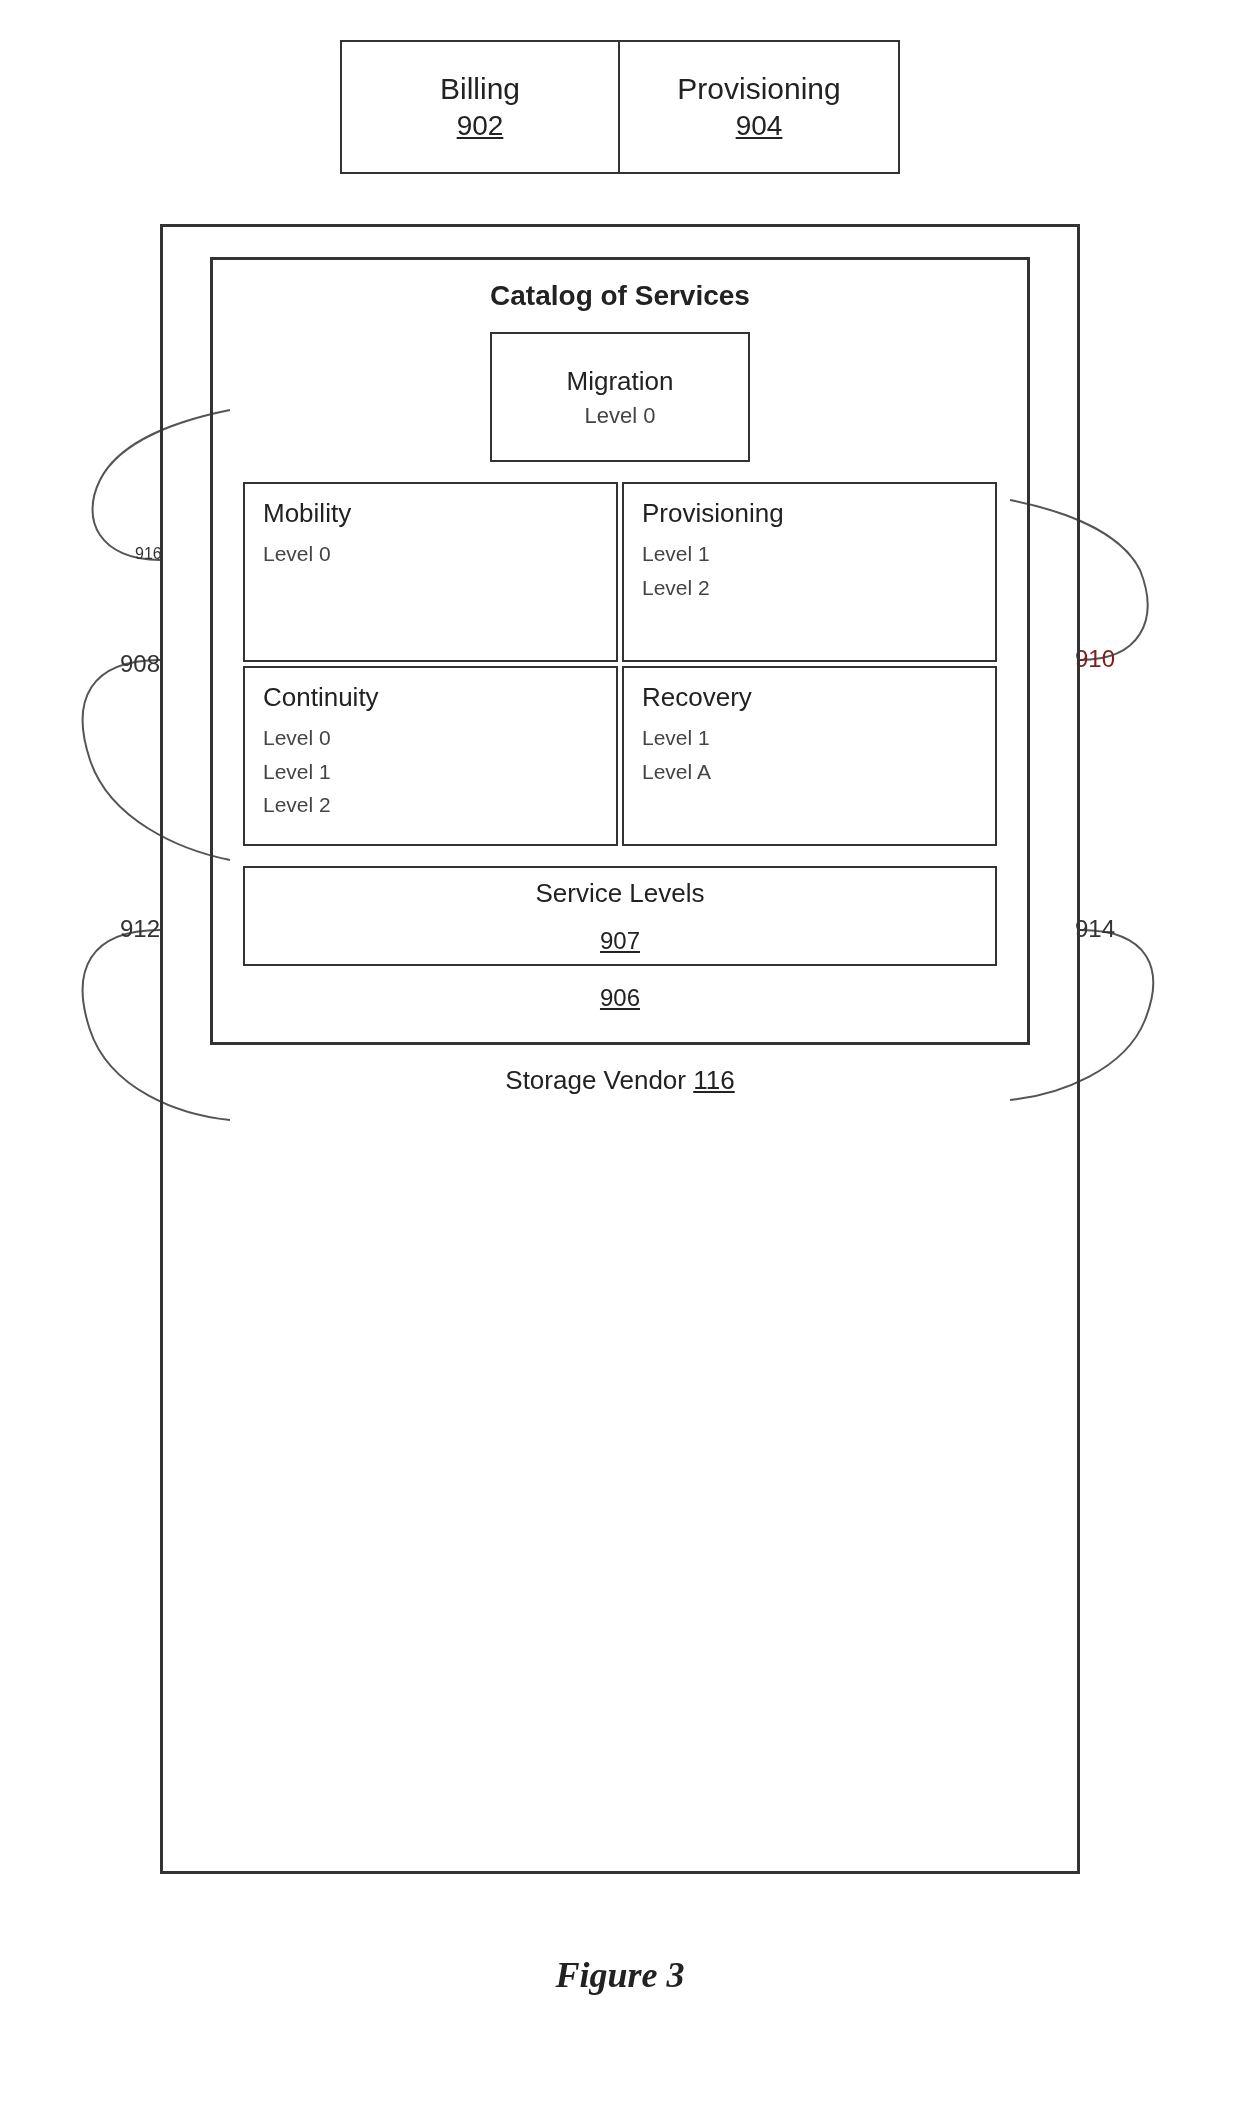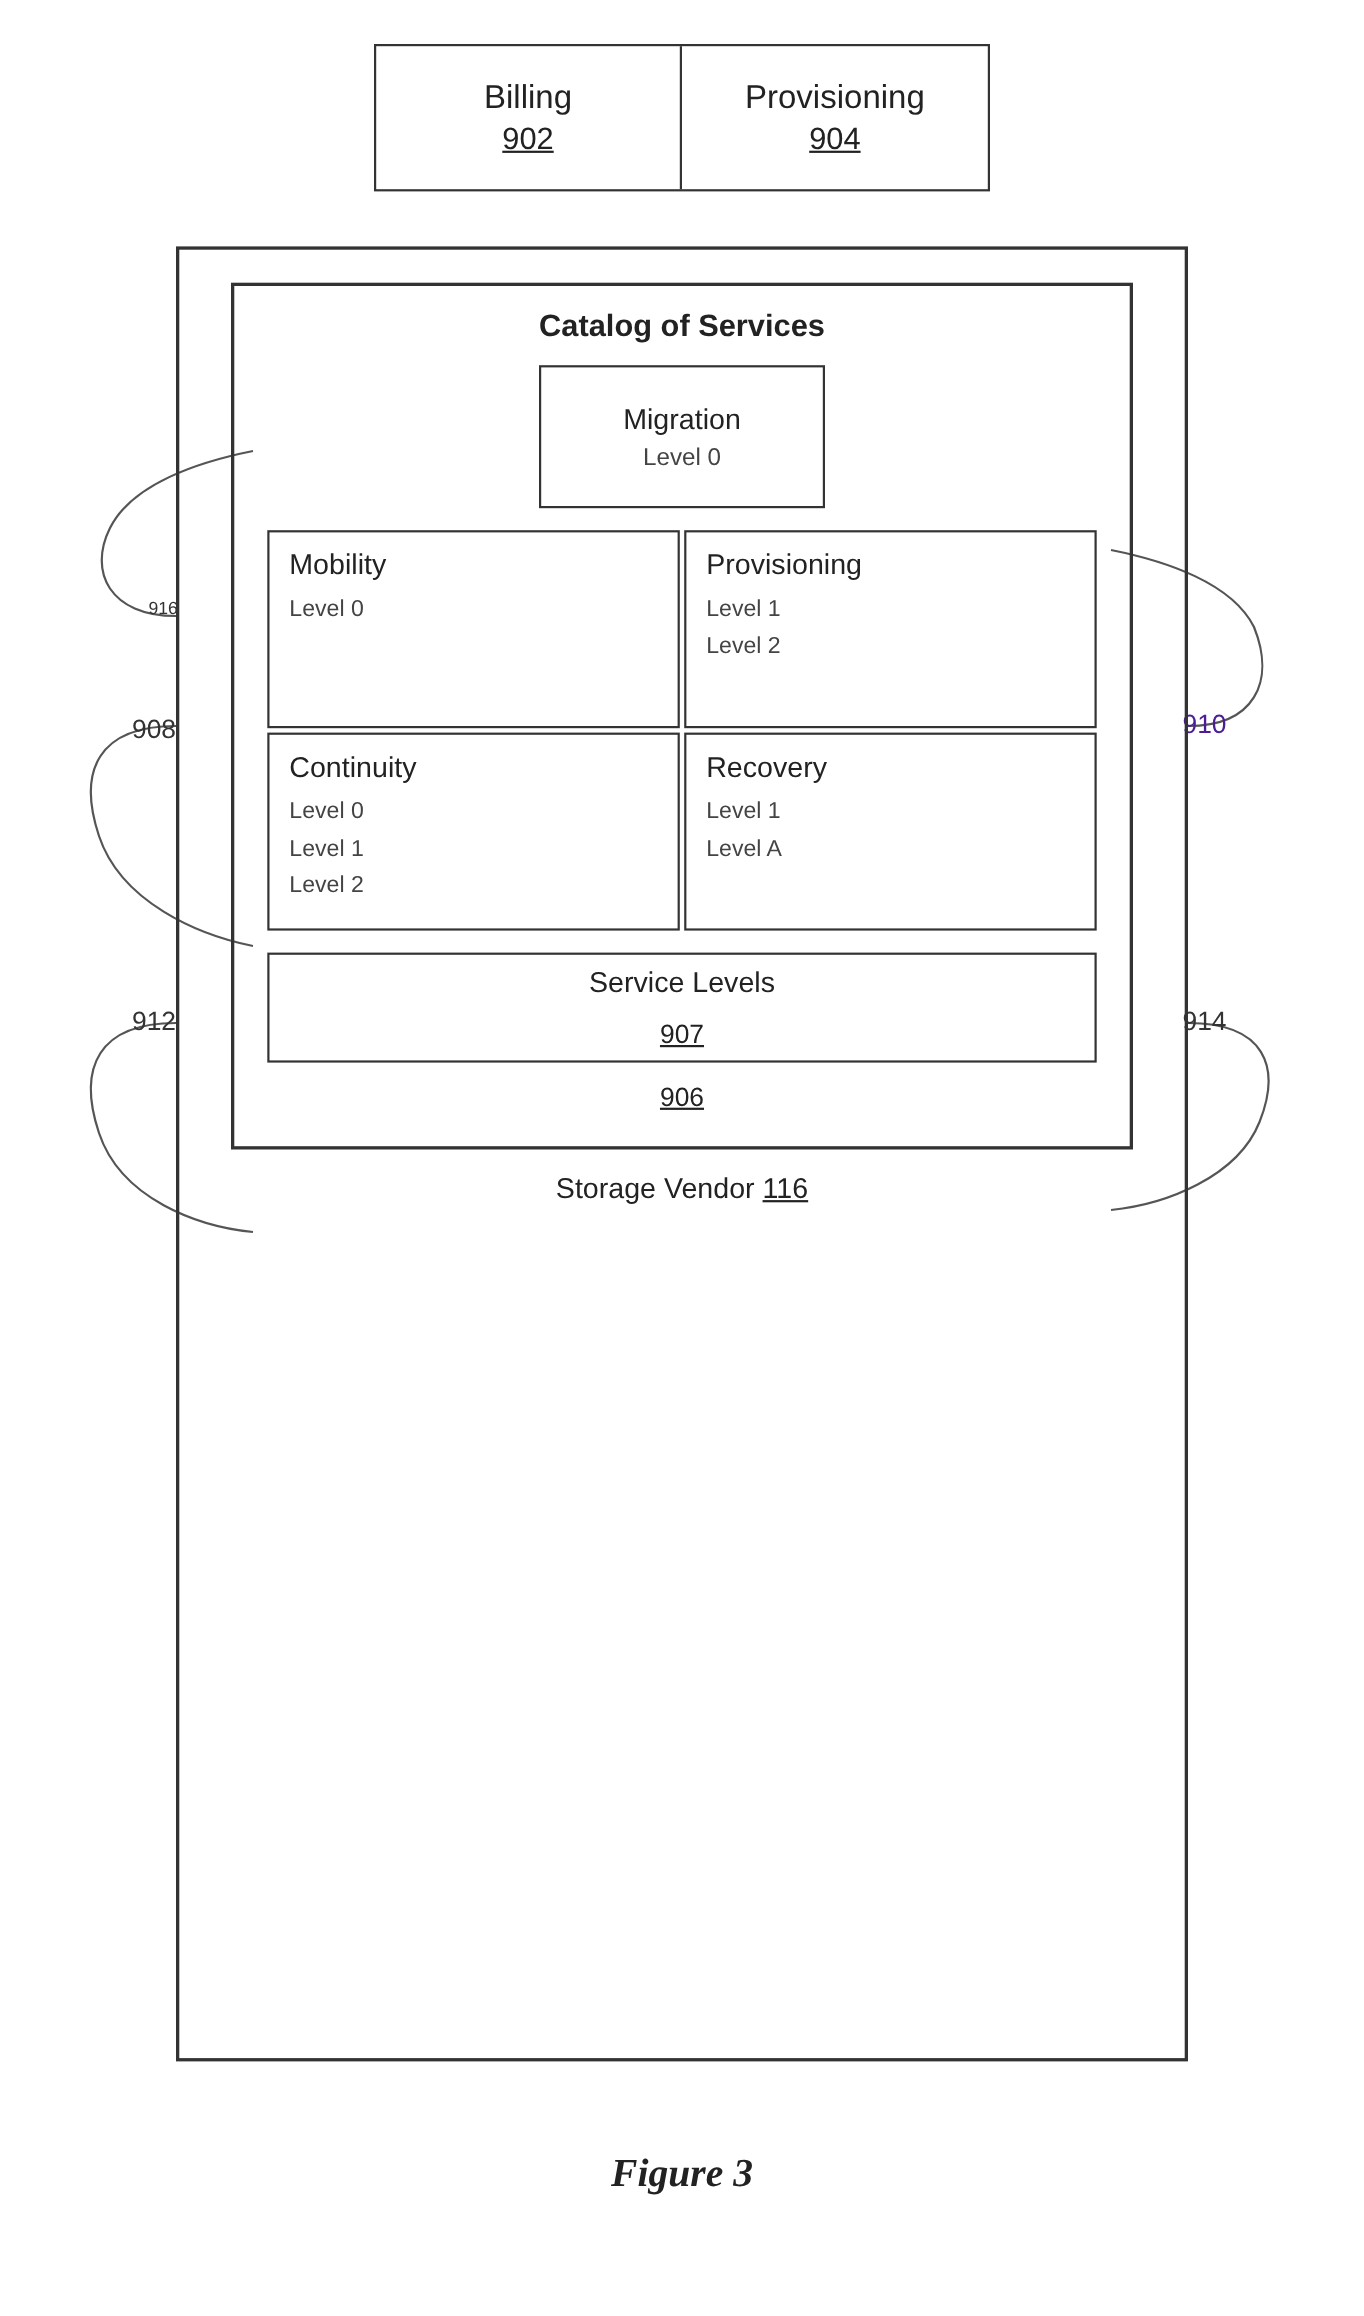--- a/index.html
+++ b/index.html
@@ -223,21 +223,21 @@
     <path d="M 160,660 C 90,660 70,700 90,760 C 110,820 180,850 230,860" fill="none" stroke="#555" stroke-width="2"></path>
 
     <path d="M 1080,660 C 1140,660 1160,620 1140,570 C 1120,530 1060,510 1010,500" fill="none" stroke="#555" stroke-width="2"></path>
     <path d="M 1080,930 C 1150,930 1165,970 1145,1020 C 1125,1070 1060,1095 1010,1100" fill="none" stroke="#555" stroke-width="2"></path>
 
     <path d="M 160,930 C 90,930 70,970 90,1030 C 110,1090 180,1115 230,1120" fill="none" stroke="#555" stroke-width="2"></path>
   </svg>
 
   <div style="position:absolute; top:545px; left:135px; font-size:16px; color:#333;">916</div>
   <div style="position:absolute; top:650px; left:120px; font-size:24px; color:#333;">908</div>
-  <div style="position:absolute; top:645px; left:1075px; font-size:24px; color:#4c1d95;">910</div>
+  <div style="position:absolute; top:645px; left:1075px; font-size:24px; color:#7f1d1d;">910</div>
   <div style="position:absolute; top:915px; left:1075px; font-size:24px; color:#333;">914</div>
   <div style="position:absolute; top:915px; left:120px; font-size:24px; color:#333;">912</div>
 
   <div class="top-row">
     <div class="top-cell">
       <span class="label">Billing</span>
       <span class="ref">902</span>
     </div>
     <div class="top-cell">
       <span class="label">Provisioning</span>

